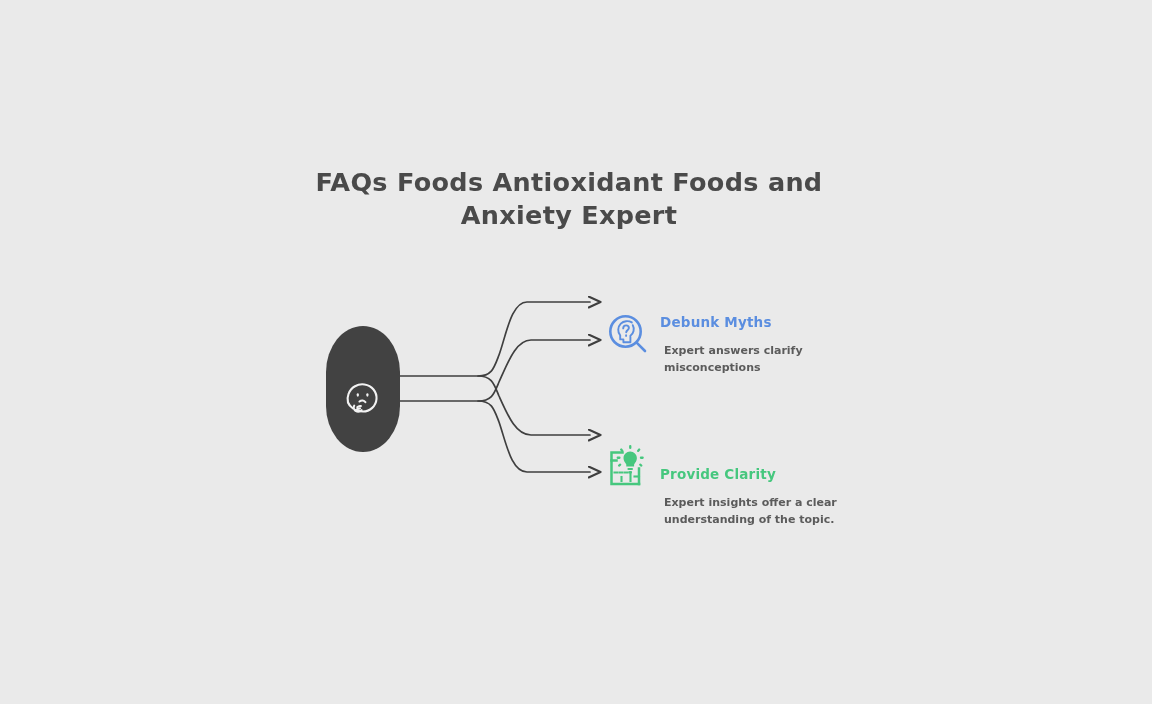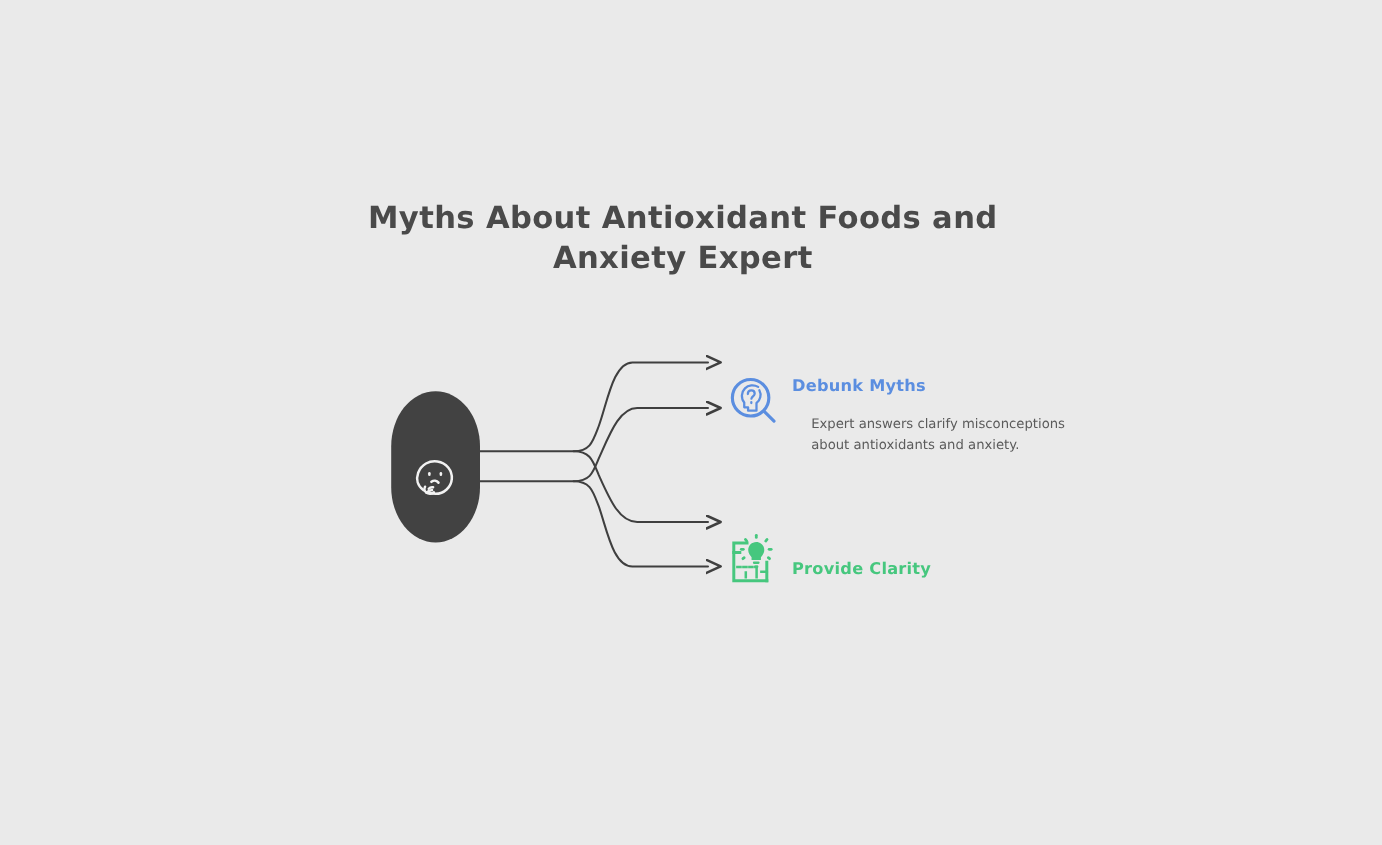--- a/index.html
+++ b/index.html
@@ -90,35 +90,36 @@
     margin: 0 0 13px 0;
     line-height: 16px;
   }
   .card-title.blue  { color: #5b8ee0; }
   .card-title.green { color: #46c77e; margin-top: 20px; }
   .card-desc {
     font-family: "DejaVu Sans", sans-serif;
     font-size: 11px;
     line-height: 16.5px;
     color: #5b5b5b;
-    margin: 16px;
+    margin: 4px;
     max-width: 215px;
+    font-weight: bold;
   }
   .card-desc .ln { display: block; }
 
   #card-debunk  { left: 606px; top: 312px; }
   #card-clarity { left: 606px; top: 444px; }
 </style>
 </head>
 <body>
 
 <div class="canvas">
 
   <div class="title">
-    <span class="ln">Myths About Antioxidant Foods and</span>
+    <span class="ln">FAQs Foods Antioxidant Foods and</span>
     <span class="ln">Anxiety Expert</span>
   </div>
 
   <svg class="connectors" width="1152" height="704" viewBox="0 0 1152 704">
     <defs>
       <marker id="arrowhead" markerWidth="9" markerHeight="9" refX="1.2" refY="3.6" orient="auto" markerUnits="strokeWidth">
         <path d="M0.4,0.4 L7.4,3.6 L0.4,6.8" fill="none" stroke="#3f3f3f" stroke-width="1.25" stroke-linecap="round" stroke-linejoin="round"></path>
       </marker>
     </defs>
 
@@ -177,21 +178,20 @@
         <path d="M17.2,16.4 C17.2,14.6 18.5,13.4 20.1,13.4
                  C21.7,13.4 22.9,14.6 22.9,16.1
                  C22.9,17.8 20.6,18.2 20.2,20.2"></path>
         <path d="M20.1,23.2 L20.1,23.9"></path>
       </g>
     </svg>
     <div class="card-body">
       <div class="card-title blue">Debunk Myths</div>
       <div class="card-desc">
         <span class="ln">Expert answers clarify misconceptions</span>
-        <span class="ln">about antioxidants and anxiety.</span>
       </div>
     </div>
   </div>
 
   <div class="card" id="card-clarity">
     <svg class="card-icon" viewBox="0 0 44 48">
       <g fill="none" stroke="#46c77e" stroke-width="2.5" stroke-linecap="square" stroke-linejoin="miter">
 
         <path d="M16.5,8.5 L5.5,8.5 L5.5,40 L33,40"></path>
         <path d="M5.5,16.5 L10.5,16.5"></path>
@@ -220,16 +220,20 @@
         <rect x="14.6" y="4.2" width="2.3" height="4.0" rx="1.1" transform="rotate(-40 15.75 6.2)"></rect>
         <rect x="31.5" y="4.2" width="2.3" height="4.0" rx="1.1" transform="rotate(40 32.65 6.2)"></rect>
         <rect x="10.6" y="12.6" width="4.0" height="2.3" rx="1.1"></rect>
         <rect x="33.8" y="12.6" width="4.0" height="2.3" rx="1.1"></rect>
         <rect x="11.8" y="20.0" width="3.6" height="2.3" rx="1.1" transform="rotate(-38 13.6 21.1)"></rect>
         <rect x="33.0" y="20.0" width="3.6" height="2.3" rx="1.1" transform="rotate(38 34.8 21.1)"></rect>
       </g>
     </svg>
     <div class="card-body">
       <div class="card-title green">Provide Clarity</div>
+      <div class="card-desc">
+        <span class="ln">Expert insights offer a clear</span>
+        <span class="ln">understanding of the topic.</span>
+      </div>
     </div>
   </div>
 
 </div>
 
 </body></html>

